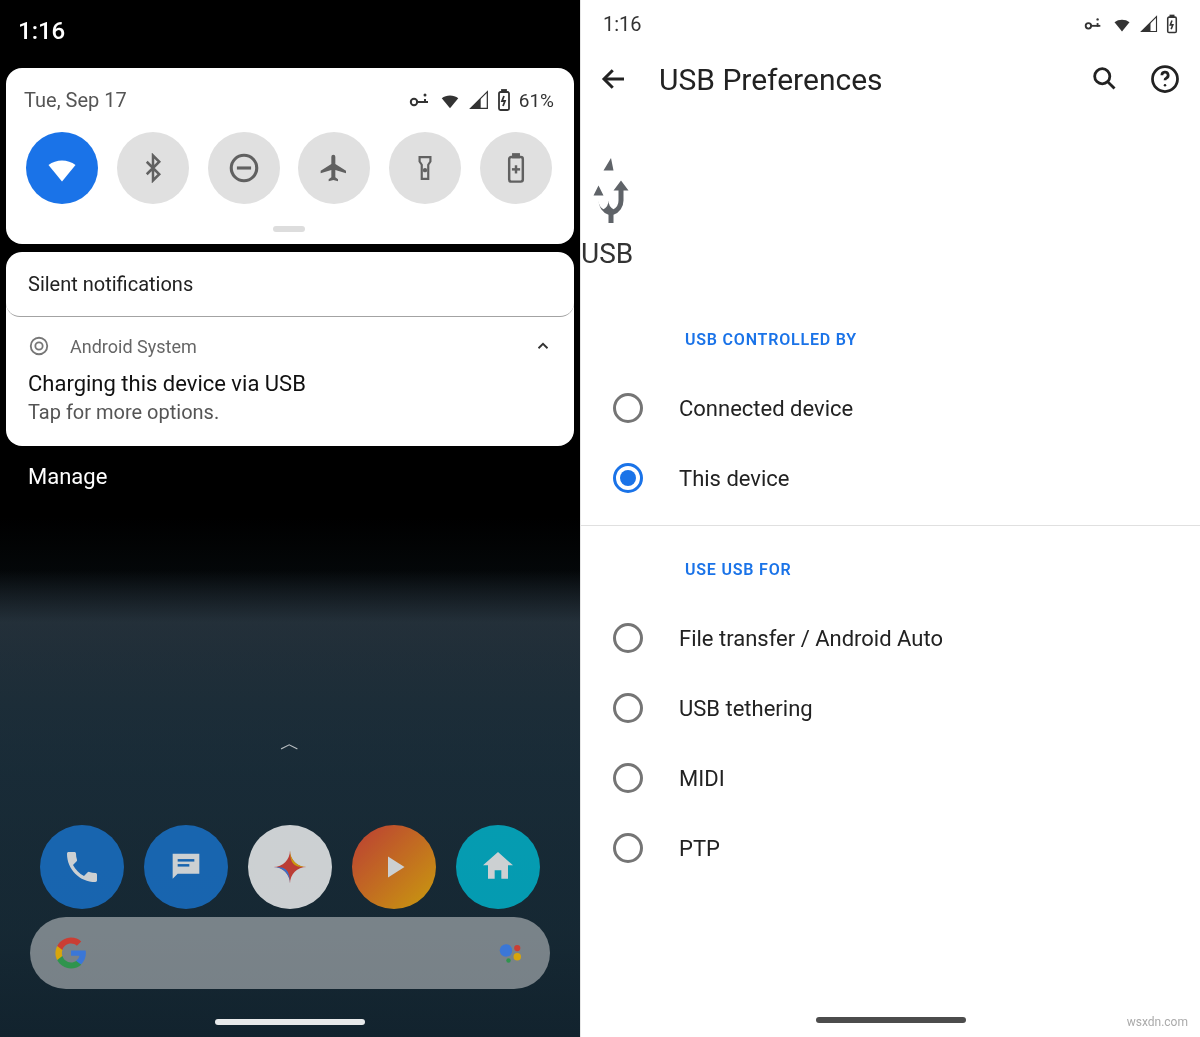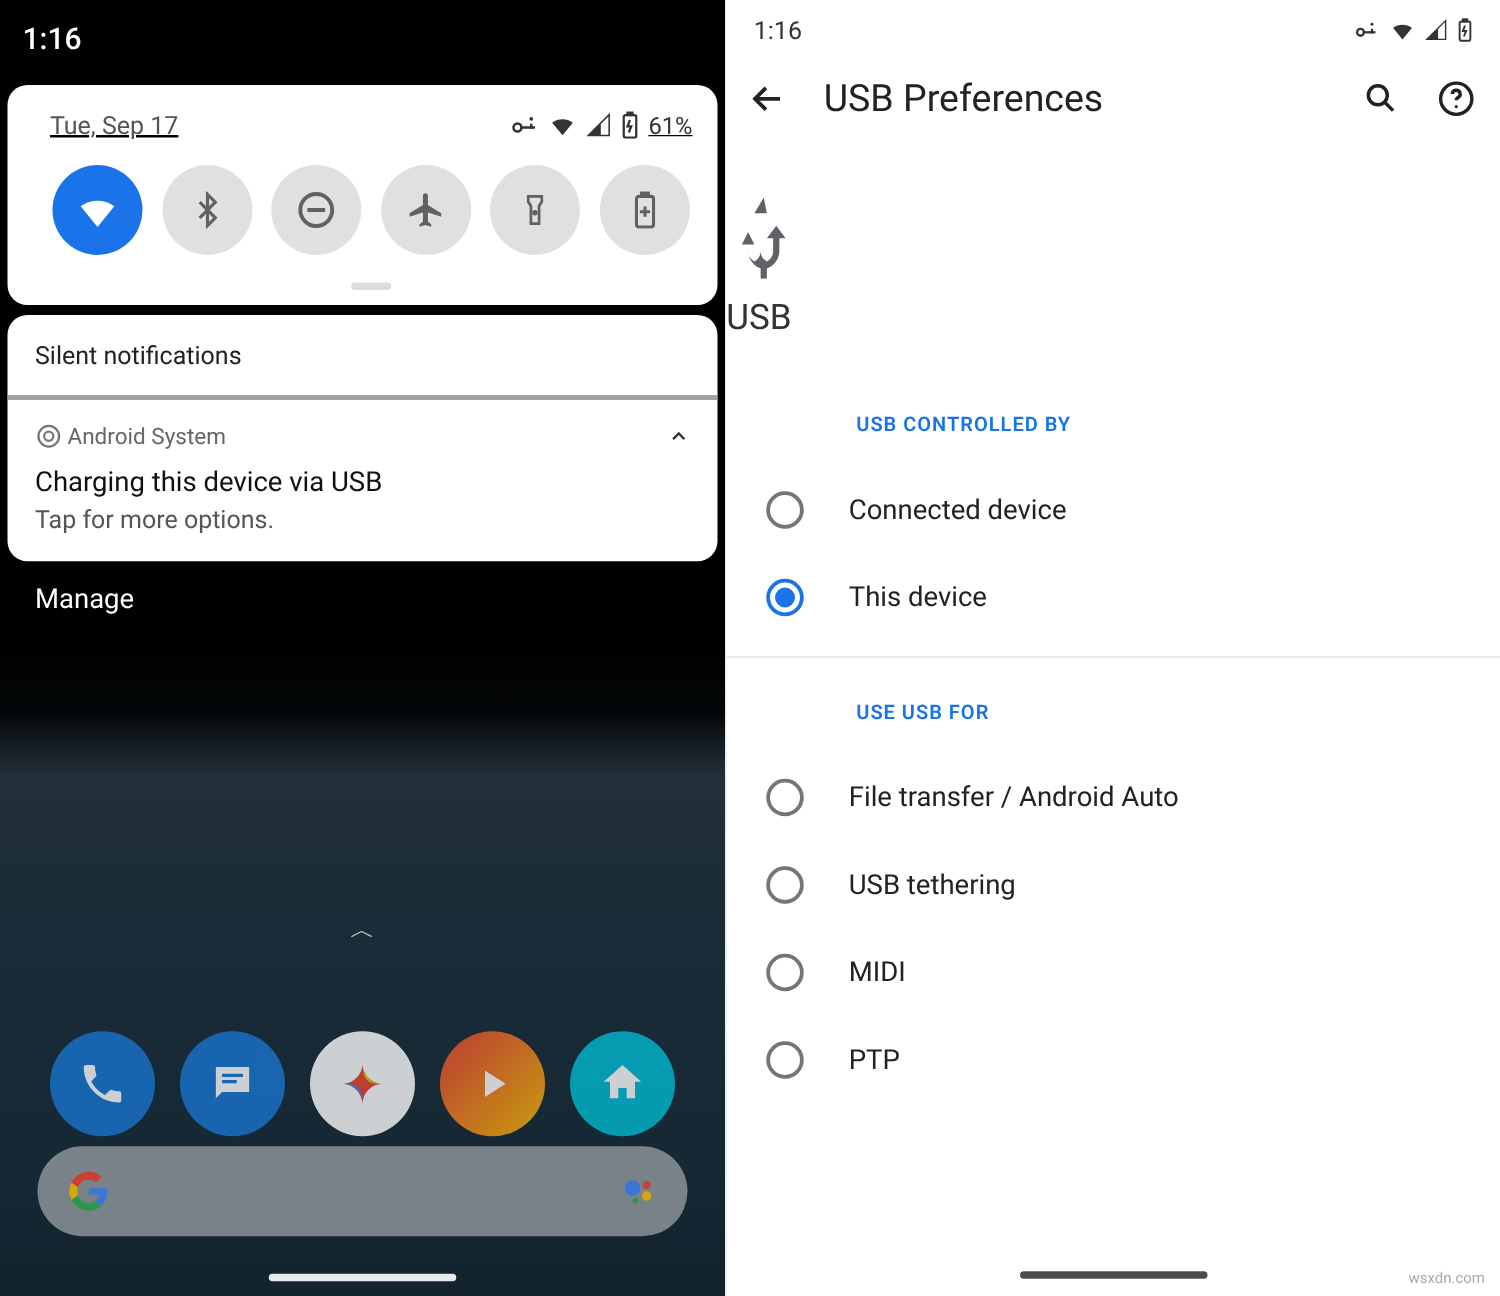--- a/index.html
+++ b/index.html
@@ -28,22 +28,21 @@
     display: flex;
     align-items: center;
     padding: 0 18px;
     font-size: 24px;
     font-weight: 500;
   }
   .qs-panel {
     margin: 6px 6px 0 6px;
     background: #fff;
     border-radius: 16px;
-    padding: 20px 14px 10px 28px;
-    text-decoration: underline;
+    padding: 20px 14px 10px 12px;
   }
   .qs-header {
     display: flex;
     justify-content: space-between;
     align-items: center;
     padding: 0 6px 20px 6px;
     color: #555;
     font-size: 20px;
   }
   .qs-icons-right {
@@ -82,37 +81,38 @@
   .notif-card {
     margin: 8px 6px 0 6px;
     background: #fff;
     border-radius: 16px;
     overflow: hidden;
   }
   .notif-section-header {
     padding: 20px 22px;
     font-size: 20px;
     color: #222;
-    border-bottom: 4px solid #a3a3a3;
+    border-bottom: 1px solid #a3a3a3;
+    border-radius: 14px;
   }
   .notif-item {
     padding: 18px 22px 22px 22px;
   }
   .notif-source {
     display: flex;
     align-items: center;
     justify-content: space-between;
     color: #666;
     font-size: 18px;
     margin-bottom: 14px;
   }
   .notif-source-left {
     display: flex;
     align-items: center;
-    gap: 4px;
+    gap: 20px;
   }
   .notif-title {
     font-size: 22px;
     color: #111;
     margin-bottom: 4px;
   }
   .notif-sub {
     font-size: 20px;
     color: #555;
   }

